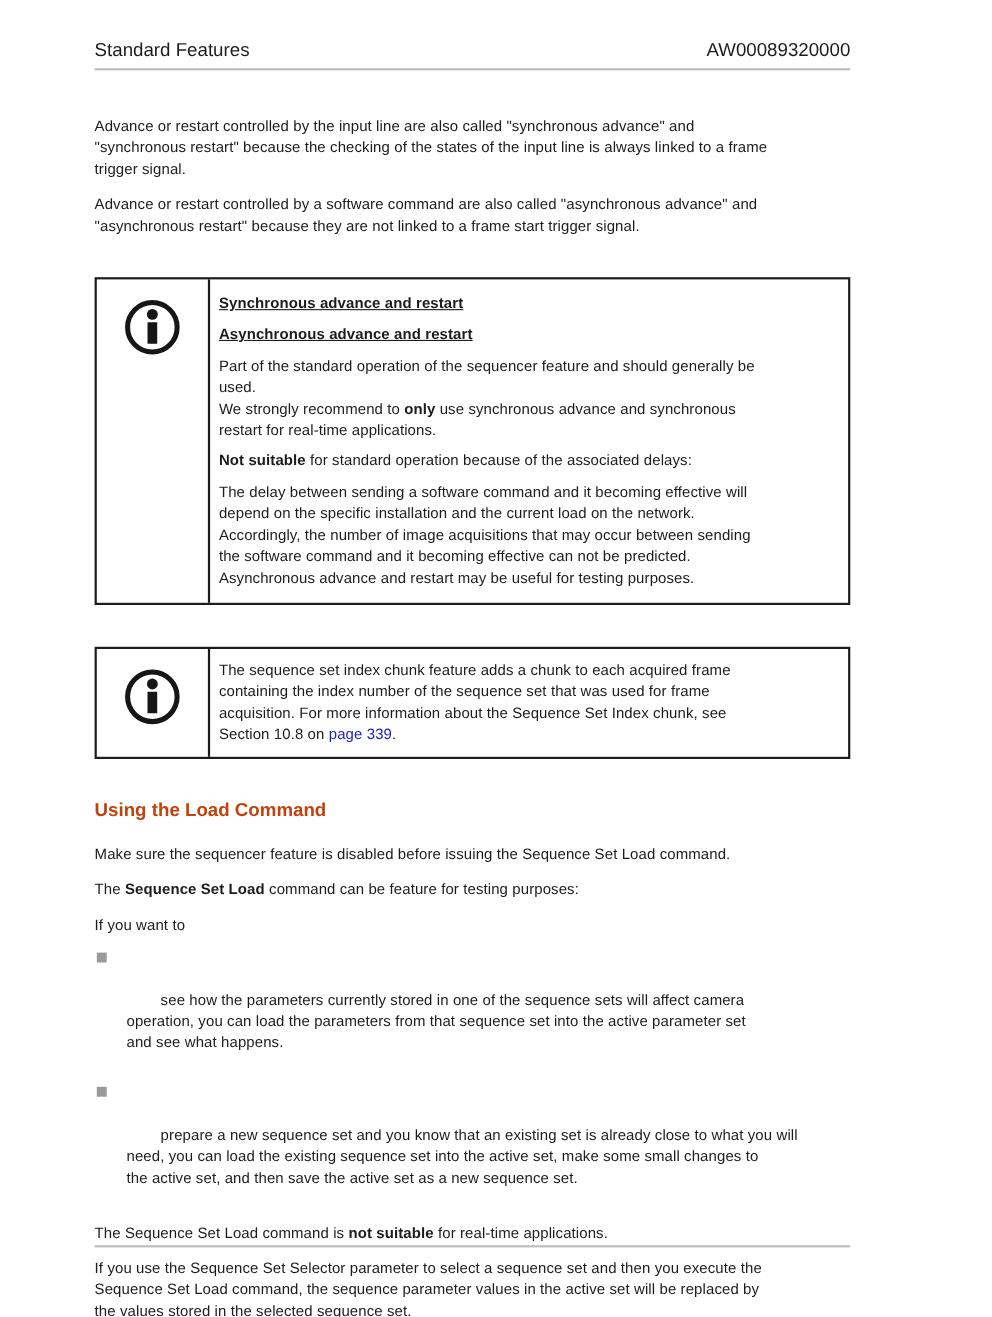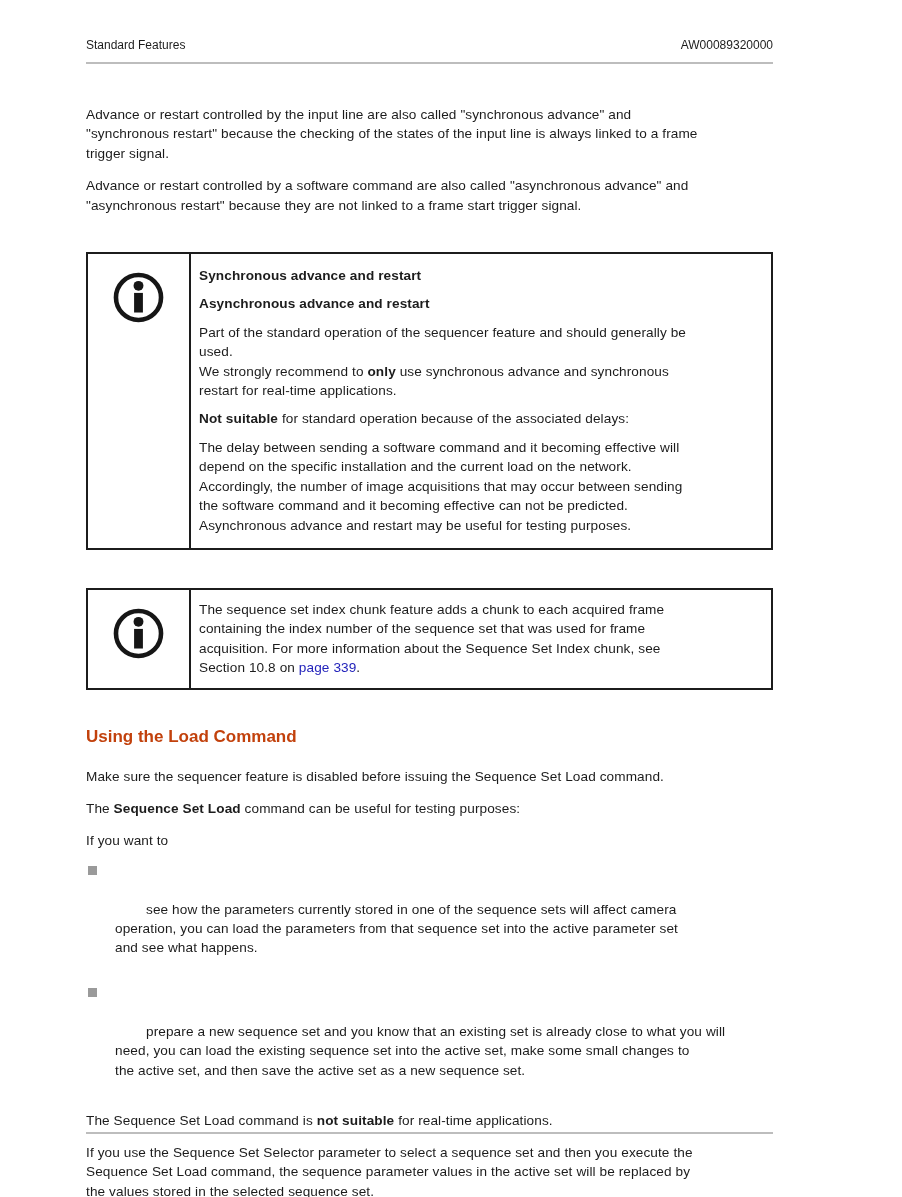--- a/index.html
+++ b/index.html
@@ -13,21 +13,21 @@
     height: 1197px;
     background: #ffffff;
     overflow: hidden;
   }
   .content { padding: 0 129px 0 86px; }
 
   
   .hf-row {
     display: flex;
     justify-content: space-between;
-    font-size: 12px;
+    font-size: 17px;
     line-height: 15px;
     color: #1c1c1c;
   }
   .header-row { margin-top: 38px; }
   .rule { height: 2px; background: #bdbdbd; }
   .header-rule { margin-top: 9px; }
   .footer-rule { position: absolute; left: 86px; width: 687px; top: 1132px; }
   .footer-row { position: absolute; left: 86px; width: 687px; top: 1140px; }
 
   
@@ -57,21 +57,21 @@
     display: flex;
     justify-content: center;
     align-items: flex-start;
     padding-top: 17px;
     box-sizing: border-box;
   }
   .nb-content { flex: 1 1 auto; padding: 12px 10px 13px 8px; }
   .nb-content.tight { padding: 10px 10px 10px 8px; }
   .nb-block { margin-top: 9px; }
   .nb-block:first-child { margin-top: 0; }
-  .nb-h { font-weight: bold; }
+  .nb-h { font-weight: bold; text-decoration: underline; }
 
   
   .section-title {
     font-size: 17px;
     line-height: 19px;
     font-weight: bold;
     margin: 37px 0 0 0;
     color: #c2410c;
   }
   .after-title { margin-top: 21px; }
@@ -146,21 +146,21 @@
         <p class="body nb-block"><span>The sequence set index chunk feature adds a chunk to each acquired frame
 containing the index number of the sequence set that was used for frame
 acquisition. For more information about the Sequence Set Index chunk, see
 Section 10.8 on </span><a class="pagelink" href="#">page 339</a><span>.</span></p>
       </div>
     </div>
 
     <h2 class="section-title">Using the Load Command</h2>
 
     <p class="body after-title">Make sure the sequencer feature is disabled before issuing the Sequence Set Load command.</p>
-    <p class="body p-gap"><span>The </span><b>Sequence Set Load</b><span> command can be useful for testing purposes:</span></p>
+    <p class="body p-gap"><span>The </span><b>Sequence Set Load</b><span> command can be feature for testing purposes:</span></p>
     <p class="body p-gap">If you want to</p>
 
     <ul class="blist">
       <li class="body">
         <span class="sq-bullet"></span>
         <span>see how the parameters currently stored in one of the sequence sets will affect camera
 operation, you can load the parameters from that sequence set into the active parameter set
 and see what happens.</span>
       </li>
       <li class="body">

